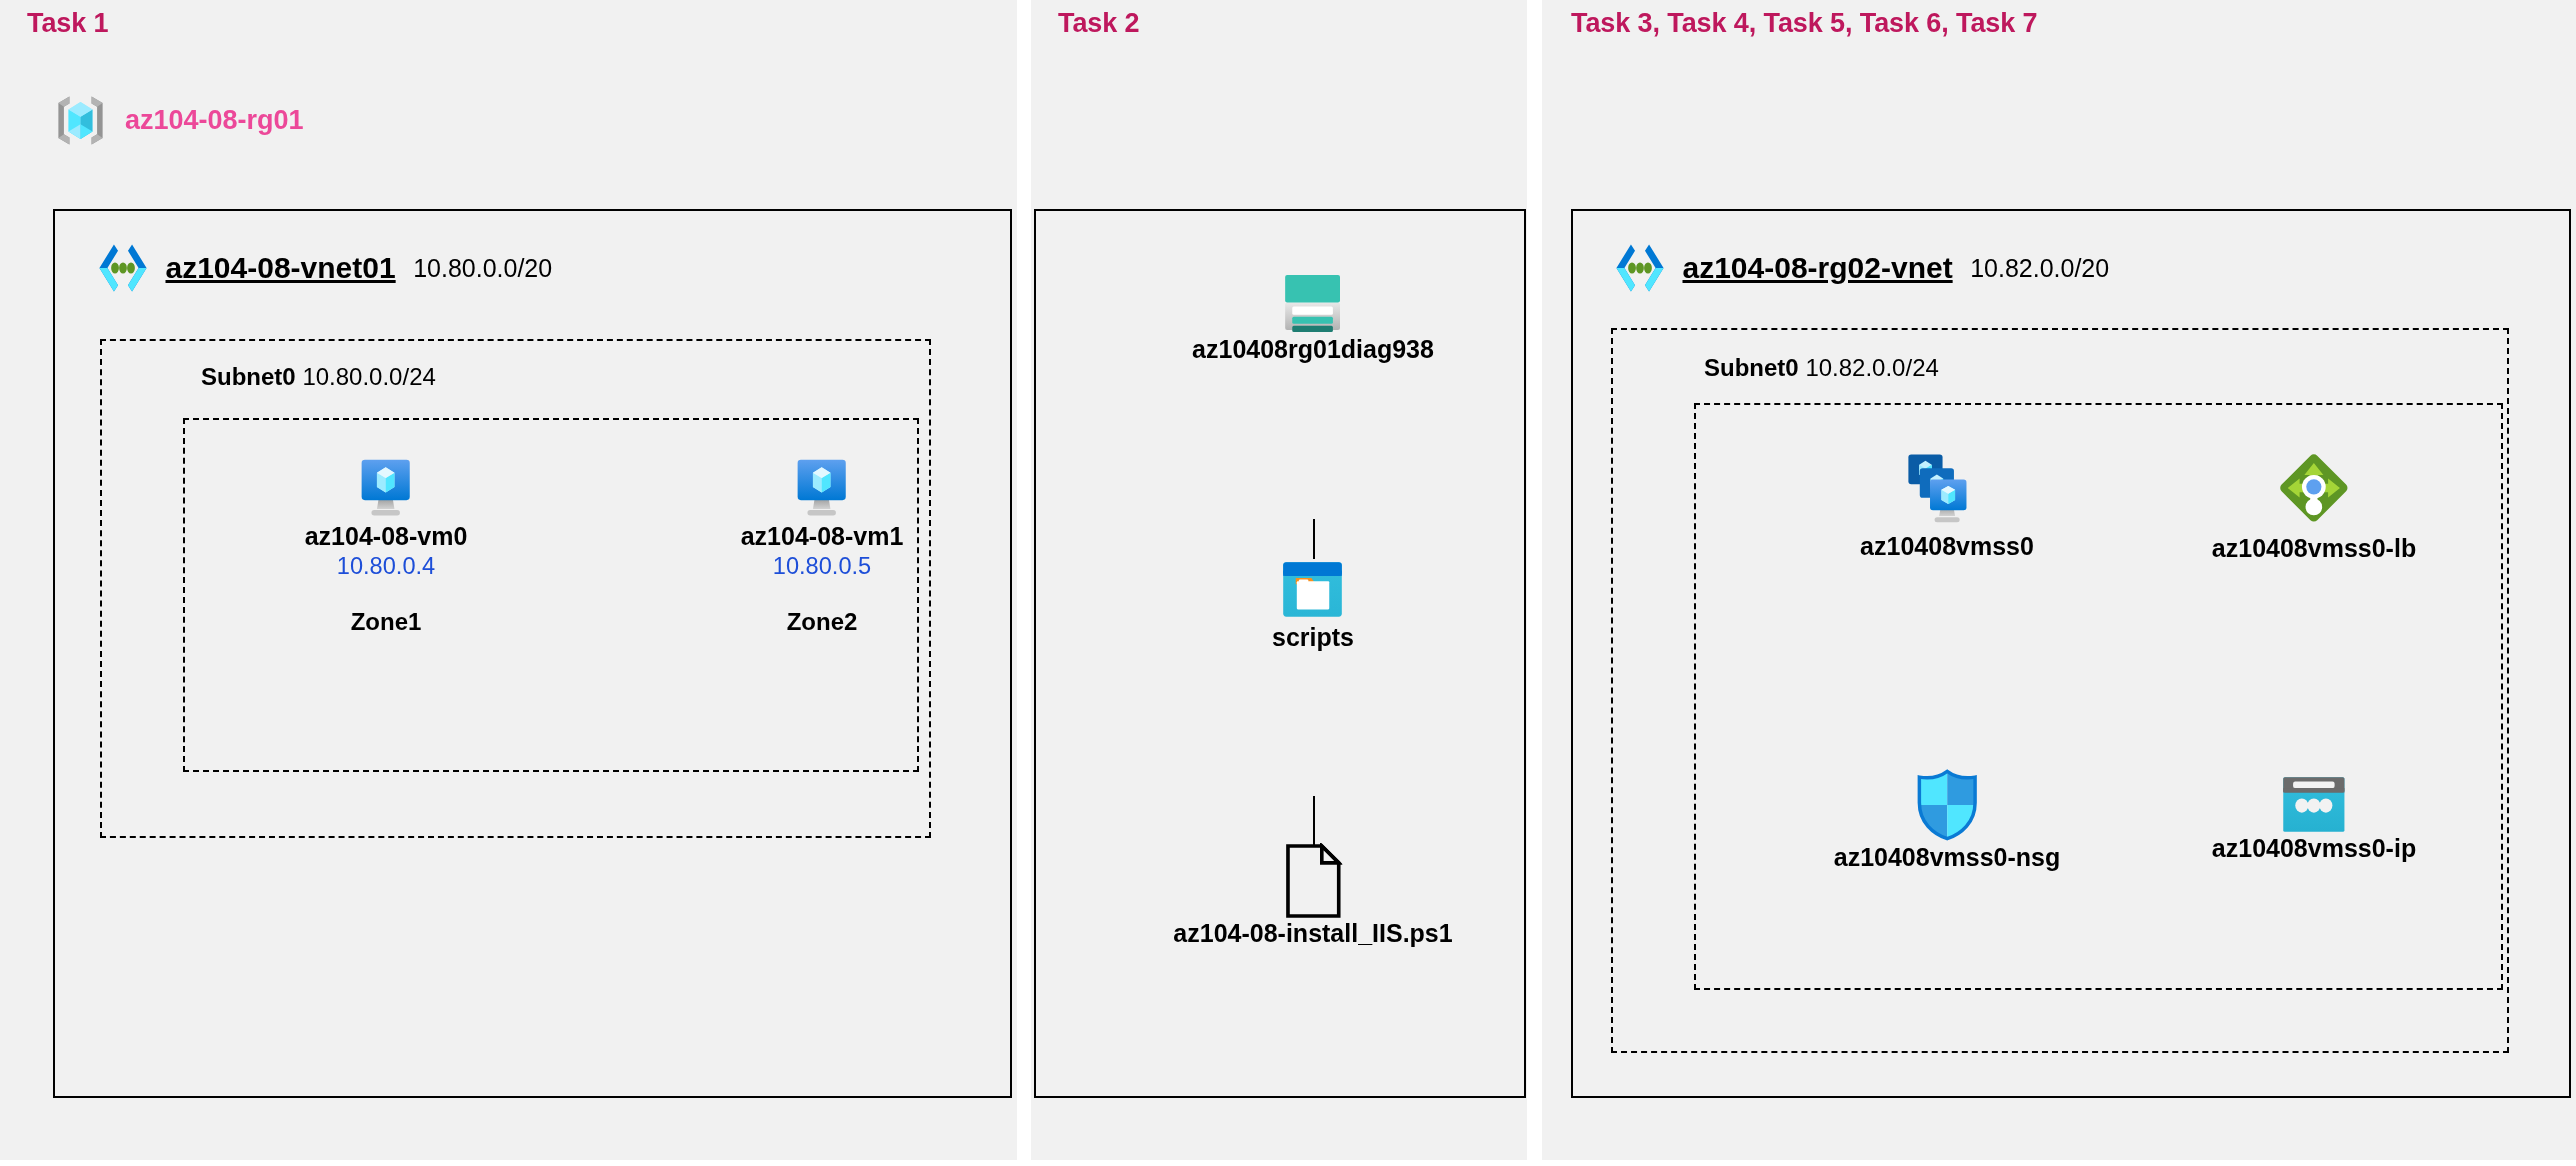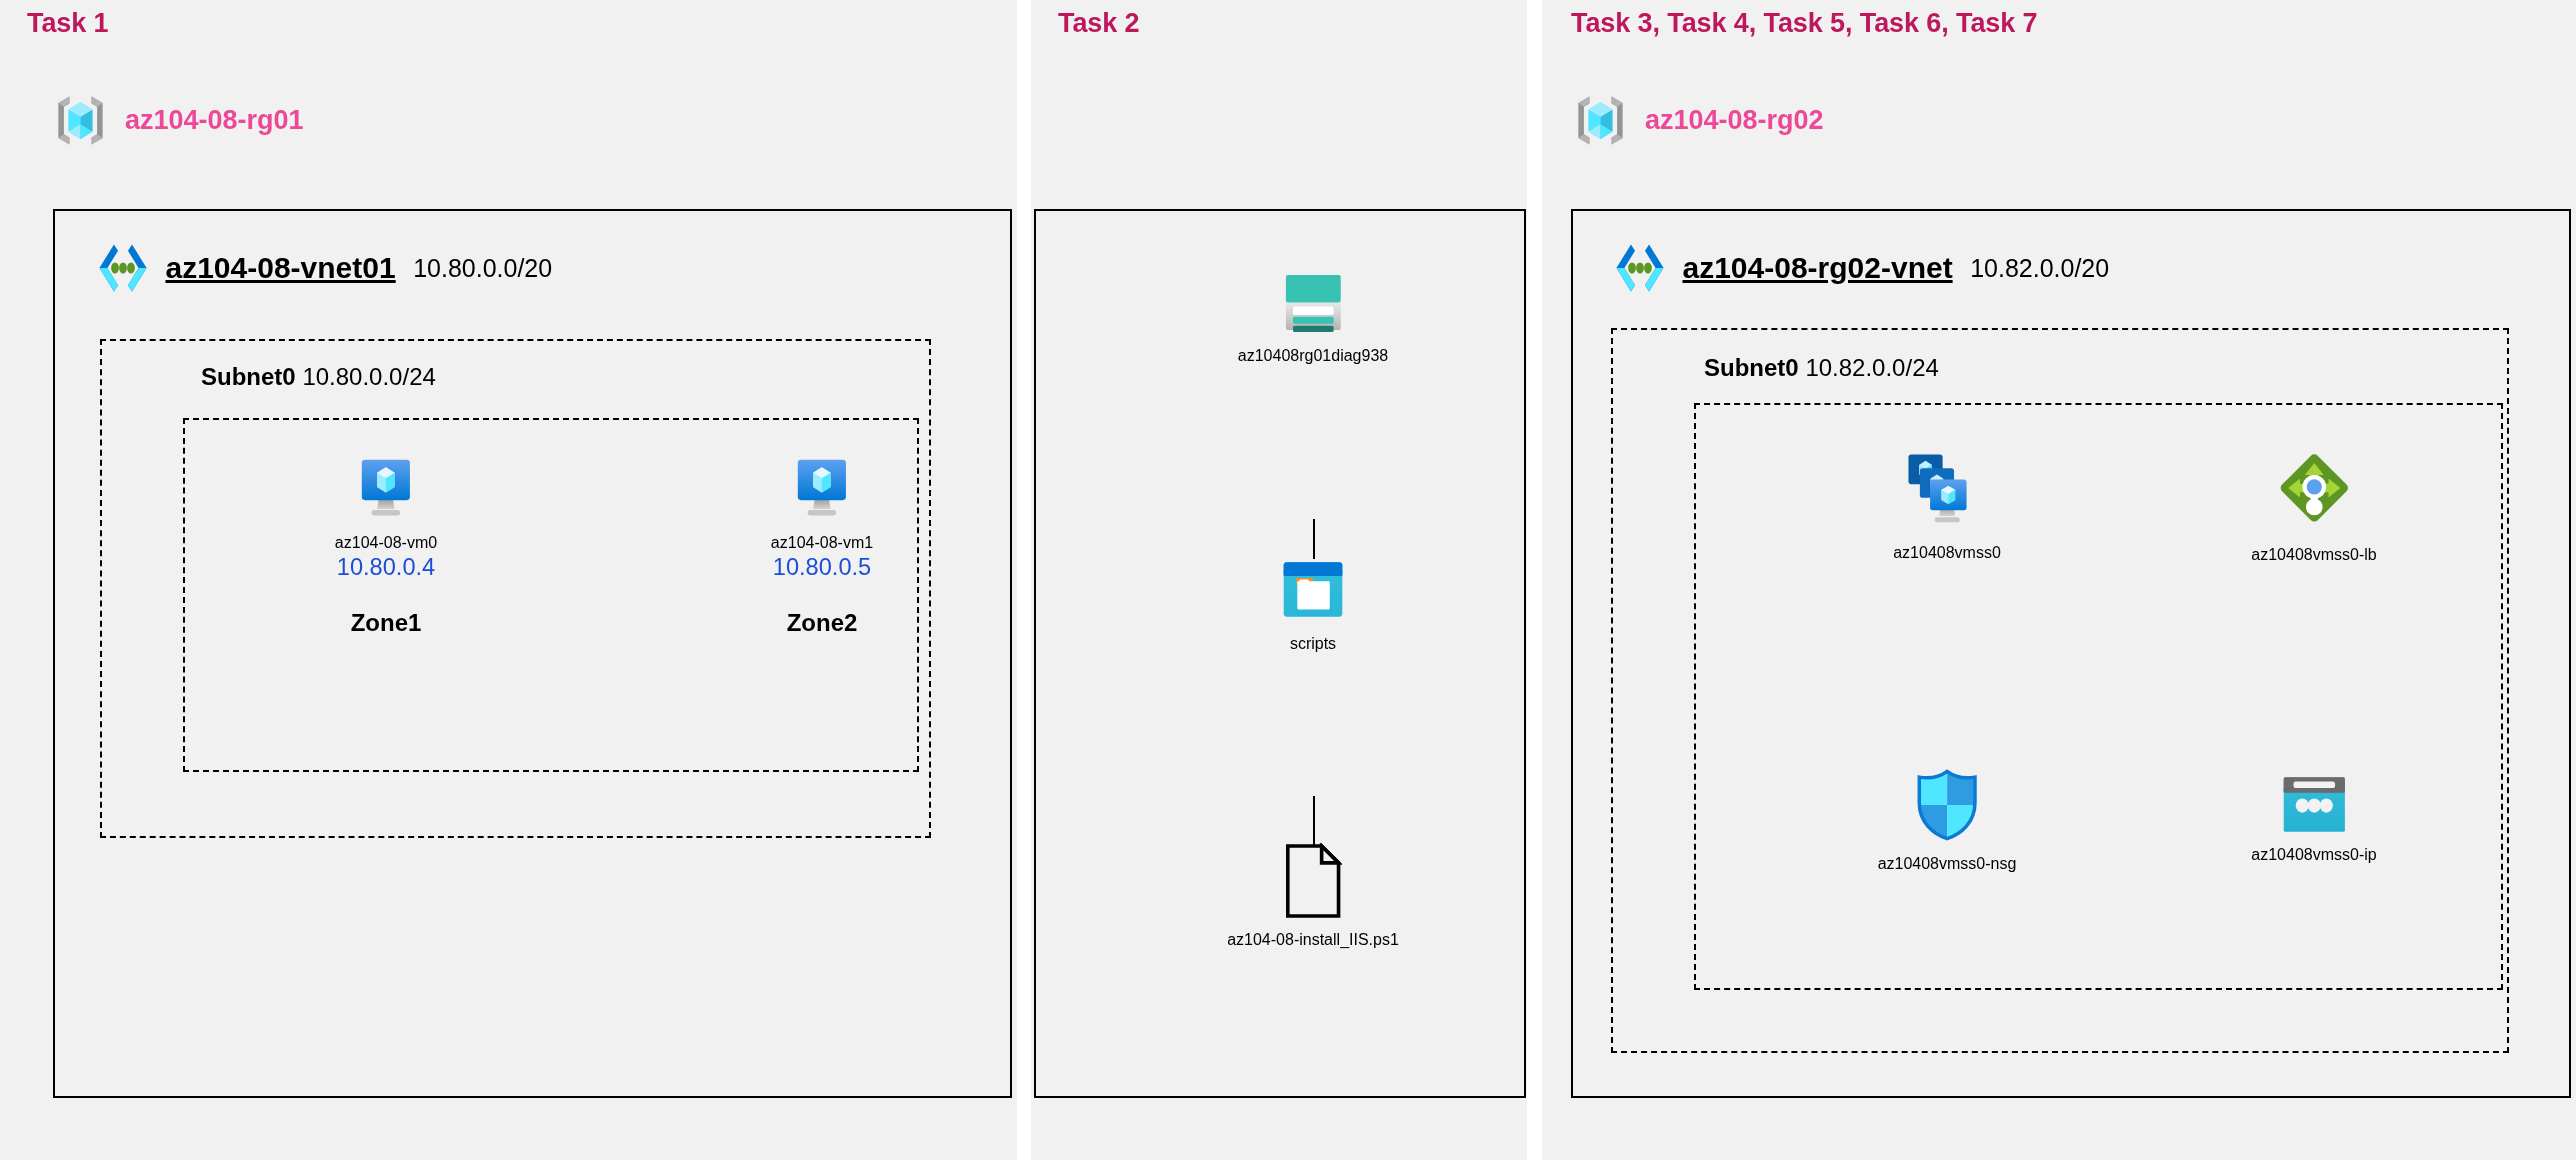--- a/index.html
+++ b/index.html
@@ -119,25 +119,25 @@
 
   
   .node {
     position: absolute;
     display: flex;
     flex-direction: column;
     align-items: center;
     text-align: center;
   }
   .node-label {
-    font-size: 16px;
-    font-weight: normal;
+    font-size: 25px;
+    font-weight: bold;
     color: #000000;
     white-space: nowrap;
-    margin-top: 12px;
+    margin-top: 0;
     line-height: 1.18;
   }
   .node-sub {
     font-size: 23.6px;
     font-weight: normal;
     color: #1d4ed8;
     white-space: nowrap;
     line-height: 1.2;
   }
   .node-zone {
@@ -223,39 +223,20 @@
         <path d="M19 20 L32 27.8 L32 52 L19 44 Z" fill="#50e6ff"></path>
         <path d="M32 27.8 L45 20 L45 44 L32 52 Z" fill="#32bedd"></path>
         <path d="M19 20 L32 12 L45 20 L32 27.8 Z" fill="#9cebff"></path>
         <path d="M19 44 L32 36.2 L32 52 L19 44 Z" fill="#9cebff"></path>
         <path d="M32 36.2 L45 44 L32 52 Z" fill="#50e6ff"></path>
       </svg>
     </span>
     <span class="rg-label">az104-08-rg01</span>
   </div>
 
-  <div class="rg-row" id="rg02-row">
-    <span>
-      <svg class="icon icon-rg" viewBox="0 0 64 64" aria-hidden="true">
-        <path d="M20 6 L8 13 L8 51 L20 58 L20 50.5 L14 47 L14 17 L20 13.5 Z" fill="#949494"></path>
-        <path d="M20 6 L8 13 L14 17 L20 13.5 Z" fill="#b3b3b3"></path>
-        <path d="M20 58 L8 51 L14 47 L20 50.5 Z" fill="#b3b3b3"></path>
-        <path d="M44 6 L56 13 L56 51 L44 58 L44 50.5 L50 47 L50 17 L44 13.5 Z" fill="#949494"></path>
-        <path d="M44 6 L56 13 L50 17 L44 13.5 Z" fill="#b3b3b3"></path>
-        <path d="M44 58 L56 51 L50 47 L44 50.5 Z" fill="#b3b3b3"></path>
-        <path d="M32 12 L45 20 L45 44 L32 52 L19 44 L19 20 Z" fill="#9cebff"></path>
-        <path d="M19 20 L32 27.8 L32 52 L19 44 Z" fill="#50e6ff"></path>
-        <path d="M32 27.8 L45 20 L45 44 L32 52 Z" fill="#32bedd"></path>
-        <path d="M19 20 L32 12 L45 20 L32 27.8 Z" fill="#9cebff"></path>
-        <path d="M19 44 L32 36.2 L32 52 L19 44 Z" fill="#9cebff"></path>
-        <path d="M32 36.2 L45 44 L32 52 Z" fill="#50e6ff"></path>
-      </svg>
-    </span>
-    <span class="rg-label">az104-08-rg02</span>
-  </div>
 
   <div class="solid-box" id="vnet01-box"></div>
   <div class="solid-box" id="task2-box"></div>
   <div class="solid-box" id="vnet02-box"></div>
 
   <div class="dashed-box" id="subnet01-box"></div>
   <div class="dashed-box" id="vmgroup01-box"></div>
   <div class="dashed-box" id="subnet02-box"></div>
   <div class="dashed-box" id="vmssgroup02-box"></div>
 

